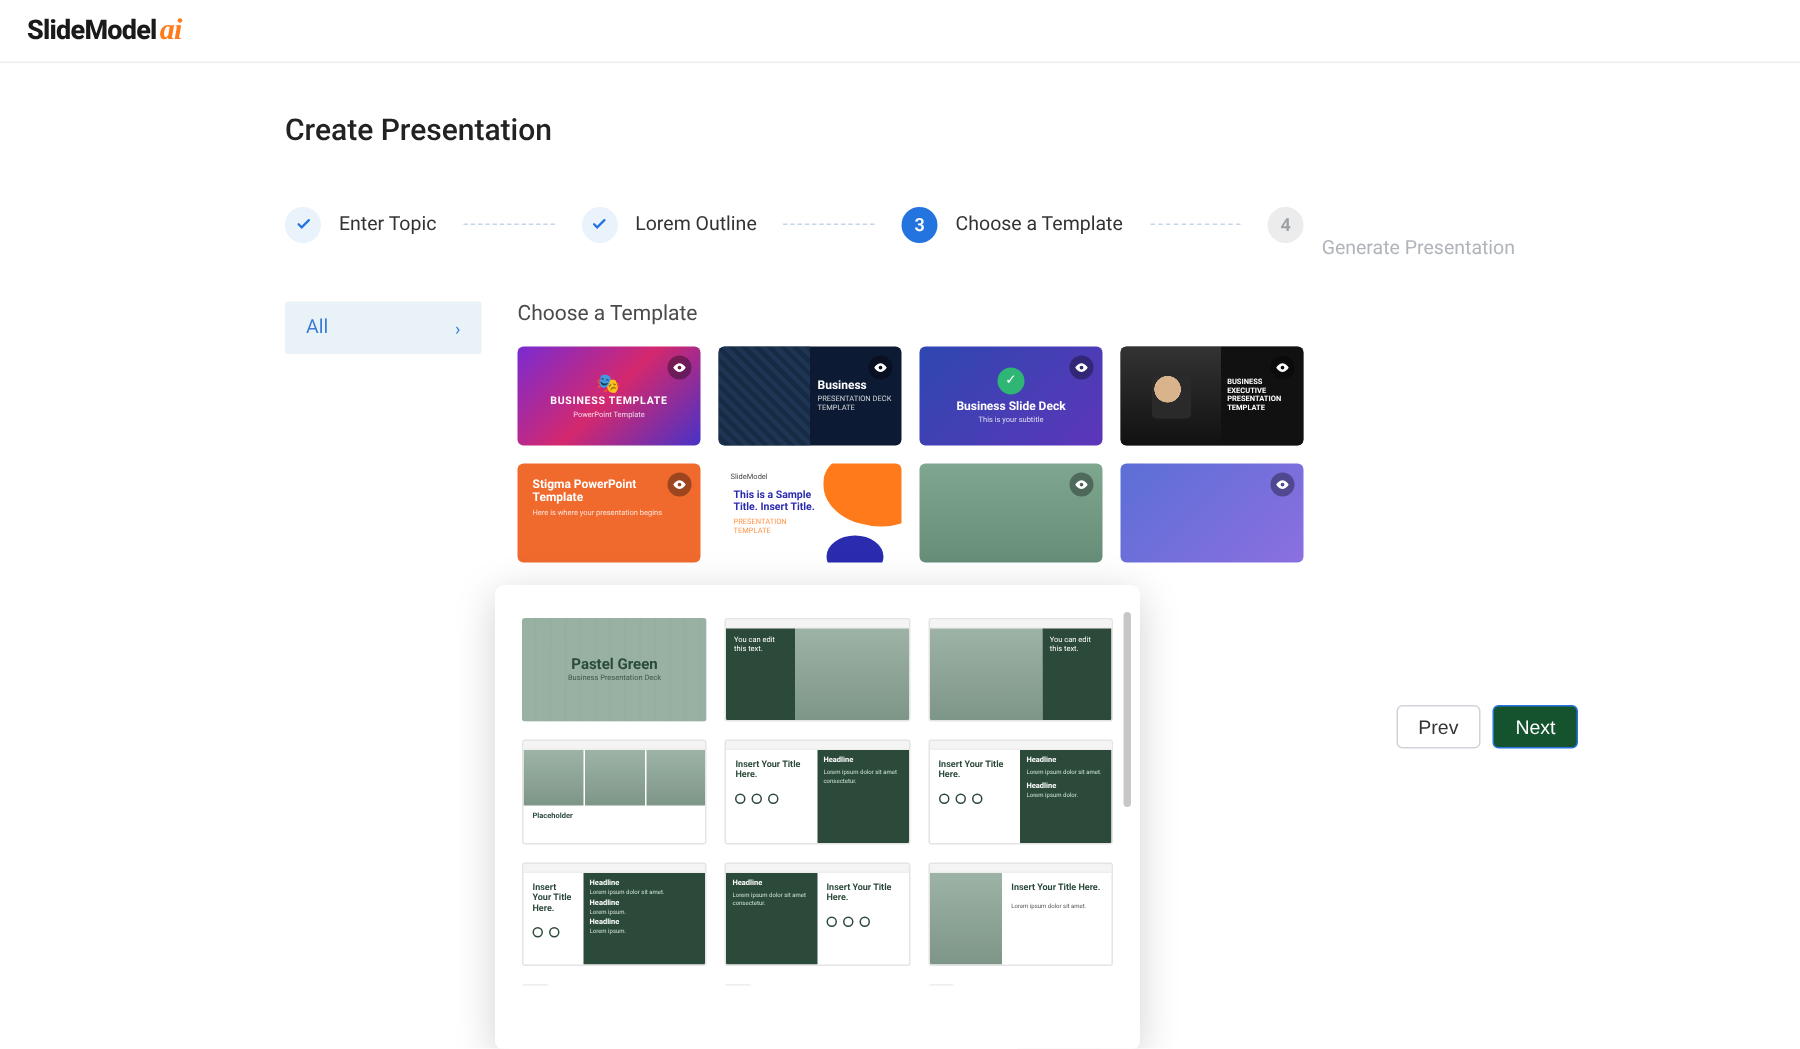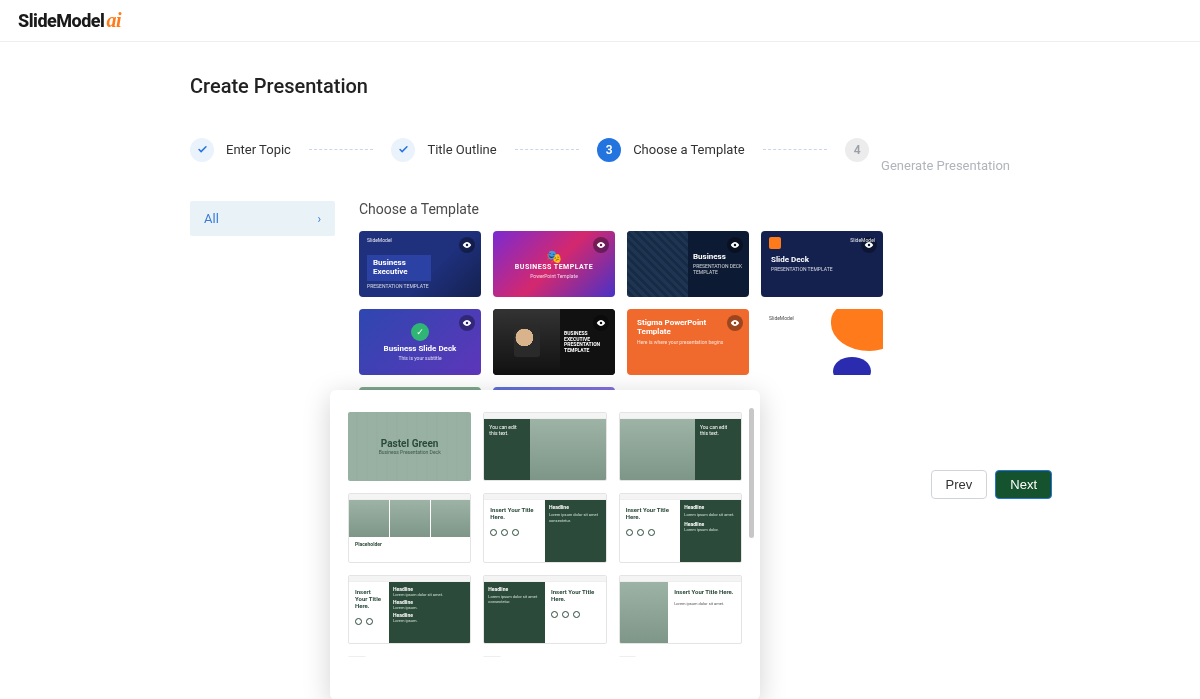--- a/index.html
+++ b/index.html
@@ -18,21 +18,21 @@
 .step-circle { width: 24px; height: 24px; border-radius: 50%; display: flex; align-items: center; justify-content: center; font-size: 12px; font-weight: 600; flex-shrink: 0; }
 .step-done .step-circle { background: #eaf2fb; color: #2474e0; }
 .step-active .step-circle { background: #2474e0; color: #fff; }
 .step-pending .step-circle { background: #ececec; color: #9aa0a6; }
 .step-label { margin-left: 12px; font-size: 13px; color: #333; white-space: nowrap; }
 .step-pending .step-label { color: #b0b4bb; margin-top: 32px; }
 .step-line { flex: 1; height: 0; border-top: 1px dashed #c9d6ea; margin: 0 18px; min-width: 40px; }
 
 .content-row { display: flex; gap: 24px; align-items: flex-start; }
 
-.sidebar { width: 145px; flex-shrink: 0; }
+.sidebar { width: 131px; flex-shrink: 0; }
 .sidebar-item { background: #e9f2f7; color: #3b7bd6; font-size: 13px; padding: 10px 14px; border-radius: 2px; display: flex; justify-content: space-between; align-items: center; cursor: pointer; }
 .chev { font-size: 12px; color: #3b7bd6; }
 
 .main-col { flex: 1; }
 .section-label { font-size: 14px; color: #4a4a4a; margin-bottom: 14px; }
 .grid { display: grid; grid-template-columns: repeat(4, 122px); gap: 12px; }
 .thumb { width: 122px; height: 66px; border-radius: 4px; overflow: hidden; position: relative; cursor: pointer; background: #1b2d6b; color: #fff; }
 .thumb:nth-child(9), .thumb:nth-child(10){ height: 28px; }
 .eye { position: absolute; top: 6px; right: 6px; width: 16px; height: 16px; border-radius: 50%; background: rgba(0,0,0,0.35); display: flex; align-items: center; justify-content: center; }
 .eye svg { width: 10px; height: 10px; }
@@ -106,21 +106,21 @@
       </div>
       <div class="step-label">Enter Topic</div>
     </div>
     <div class="step-line"></div>
     <div class="step step-done">
       <div class="step-circle">
         <svg viewBox="0 0 16 16" width="11" height="11">
             <path d="M3 8 l3 3 l7-7" stroke="#2474e0" stroke-width="2.2" fill="none" stroke-linecap="round"></path>
           </svg>
       </div>
-      <div class="step-label">Title Outline</div>
+      <div class="step-label">Lorem Outline</div>
     </div>
     <div class="step-line"></div>
     <div class="step step-active">
       <div class="step-circle">3</div>
       <div class="step-label">Choose a Template</div>
     </div>
     <div class="step-line"></div>
     <div class="step step-pending">
       <div class="step-circle">4</div>
       <div class="step-label">Generate Presentation</div>
@@ -132,32 +132,20 @@
       <div class="sidebar-item">
         <span>All</span>
         <span class="chev">›</span>
       </div>
     </div>
 
     <div class="main-col">
       <div class="section-label">Choose a Template</div>
       <div class="grid">
 
-        <div class="thumb t1">
-          <div class="eye">
-              <svg viewBox="0 0 24 24">
-                <path d="M12 5C6 5 2 12 2 12s4 7 10 7 10-7 10-7-4-7-10-7zm0 10a3 3 0 110-6 3 3 0 010 6z" fill="#fff"></path>
-              </svg>
-            </div>
-          <span class="t-brand">SlideModel</span>
-          <div class="thumb-inner">
-            <div class="t-title">Business Executive</div>
-            <div class="t-sub">PRESENTATION TEMPLATE</div>
-          </div>
-        </div>
 
         <div class="thumb t2">
           <div class="eye">
               <svg viewBox="0 0 24 24">
                 <path d="M12 5C6 5 2 12 2 12s4 7 10 7 10-7 10-7-4-7-10-7zm0 10a3 3 0 110-6 3 3 0 010 6z" fill="#fff"></path>
               </svg>
             </div>
           <div style="display:flex;flex-direction:column;align-items:center;">
             <div class="mask">🎭</div>
             <div class="t-title">BUSINESS TEMPLATE</div>
@@ -173,33 +161,20 @@
             </div>
           <div class="half"></div>
           <div class="txt">
               <div>
                 <div class="t-title">Business</div>
                 <div class="t-sub">PRESENTATION DECK TEMPLATE</div>
               </div>
             </div>
         </div>
 
-        <div class="thumb t4">
-          <div class="eye">
-              <svg viewBox="0 0 24 24">
-                <path d="M12 5C6 5 2 12 2 12s4 7 10 7 10-7 10-7-4-7-10-7zm0 10a3 3 0 110-6 3 3 0 010 6z" fill="#fff"></path>
-              </svg>
-            </div>
-          <div class="badge"></div>
-          <span class="t-brand" style="left:auto;right:8px;">SlideModel</span>
-          <div class="thumb-inner" style="justify-content:center;padding-left:10px;">
-            <div class="t-title">Slide Deck</div>
-            <div class="t-sub">PRESENTATION TEMPLATE</div>
-          </div>
-        </div>
 
         <div class="thumb t5">
           <div class="eye">
               <svg viewBox="0 0 24 24">
                 <path d="M12 5C6 5 2 12 2 12s4 7 10 7 10-7 10-7-4-7-10-7zm0 10a3 3 0 110-6 3 3 0 010 6z" fill="#fff"></path>
               </svg>
             </div>
           <div class="circ">✓</div>
           <div class="t-title">Business Slide Deck</div>
           <div class="t-sub">This is your subtitle</div>
@@ -231,20 +206,24 @@
 
         <div class="thumb t8">
           <div class="eye">
               <svg viewBox="0 0 24 24">
                 <path d="M12 5C6 5 2 12 2 12s4 7 10 7 10-7 10-7-4-7-10-7zm0 10a3 3 0 110-6 3 3 0 010 6z" fill="#777"></path>
               </svg>
             </div>
           <div class="blob"></div>
           <div class="blob2"></div>
           <span class="t-brand" style="color:#333;">SlideModel</span>
+          <div class="thumb-inner">
+            <div class="t-title" style="color:#2b2bb0;font-size:7px;">This is a Sample Title. Insert Title.</div>
+            <div class="t-sub" style="color:#ff7a1a;">PRESENTATION TEMPLATE</div>
+          </div>
         </div>
 
         <div class="thumb t9">
           <div class="eye">
               <svg viewBox="0 0 24 24">
                 <path d="M12 5C6 5 2 12 2 12s4 7 10 7 10-7 10-7-4-7-10-7zm0 10a3 3 0 110-6 3 3 0 010 6z" fill="#fff"></path>
               </svg>
             </div>
         </div>
         <div class="thumb t10">

